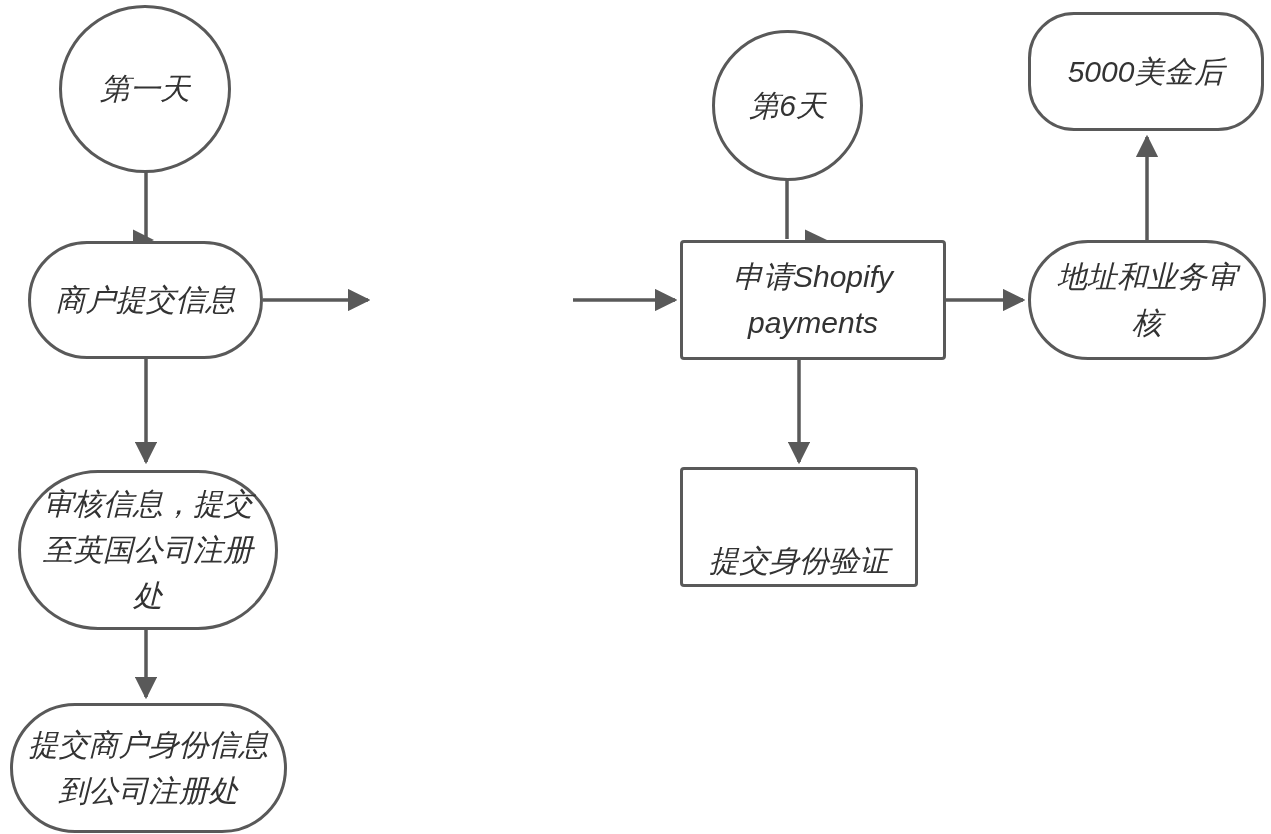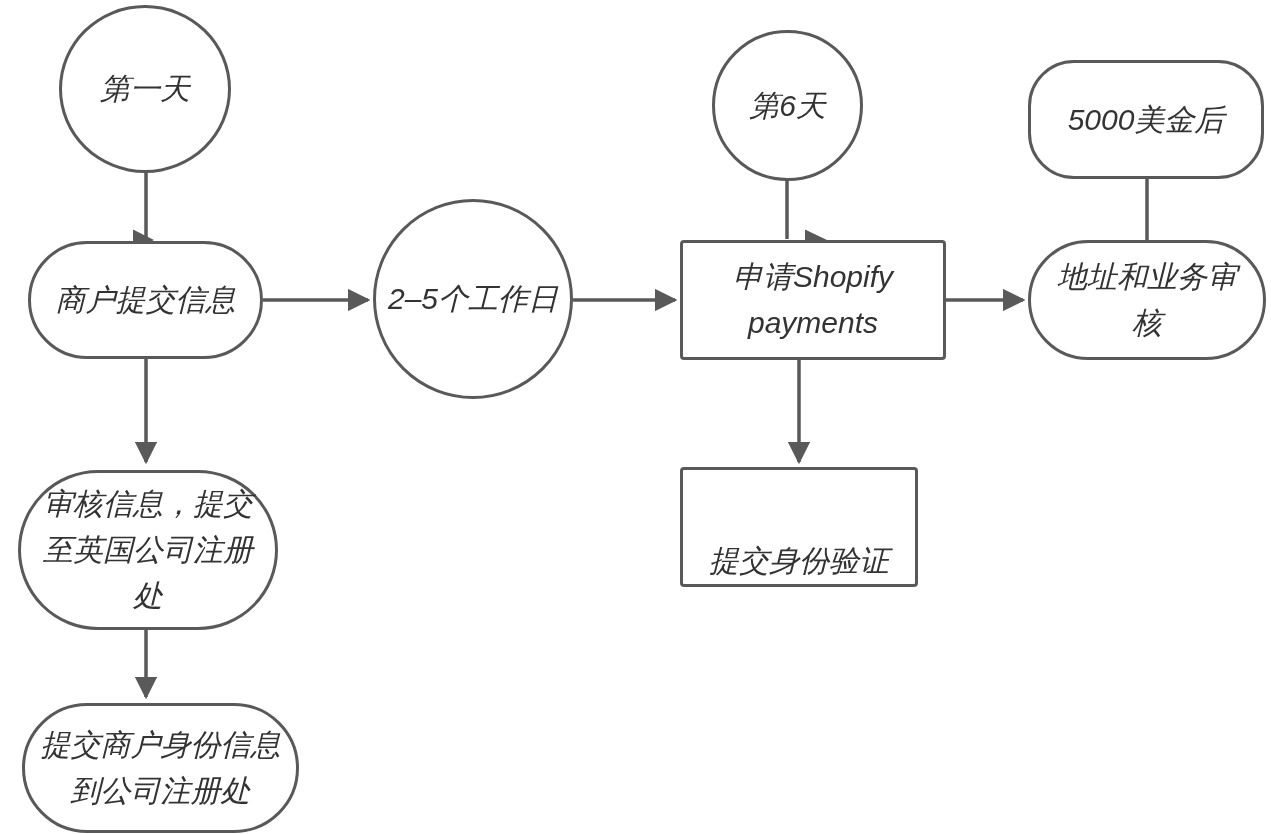--- a/index.html
+++ b/index.html
@@ -37,27 +37,27 @@
     line-height:46px;
   }
   .node-label{white-space:pre-line;display:block;}
   .shape-circle{border-radius:50%;}
   .shape-rect{border-radius:4px;}
 
   
   .n-day1{left:59px;top:5px;width:172px;height:168px;}
   .n-merchant{left:28px;top:241px;width:235px;height:118px;border-radius:59px;}
   .n-review{left:18px;top:470px;width:260px;height:160px;border-radius:80px;}
-  .n-identity-registry{left:22px;top:703px;width:277px;height:130px;border-radius:65px;}
+  .n-identity-registry{left:10px;top:703px;width:277px;height:130px;border-radius:65px;}
   .n-workdays{left:373px;top:199px;width:200px;height:200px;}
   .n-day6{left:712px;top:30px;width:151px;height:151px;}
   .n-apply-shopify{left:680px;top:240px;width:266px;height:120px;}
   .n-identity-verify{left:680px;top:467px;width:238px;height:120px;align-items:flex-end;}
   .n-address-review{left:1028px;top:240px;width:238px;height:120px;border-radius:60px;align-items:center;}
-  .n-usd5000{left:1028px;top:12px;width:236px;height:119px;border-radius:46px;margin-top:48px;}
+  .n-usd5000{left:1028px;top:12px;width:236px;height:119px;border-radius:46px;}
 
   .edge{stroke:var(--stroke);stroke-width:3.5;fill:none;}
   .arrow-fill{fill:var(--stroke);}
 </style>
 </head>
 <body>
 
 <div class="canvas">
 
   <svg class="edges-layer" viewBox="0 0 1271 834" xmlns="http://www.w3.org/2000/svg">
@@ -100,23 +100,20 @@
 
   <div class="node n-merchant">
     <span class="node-label">商户提交信息</span>
   </div>
 
   <div class="node n-identity-registry">
     <span class="node-label">提交商户身份信息
 到公司注册处</span>
   </div>
 
-  <div class="node shape-circle n-workdays">
-    <span class="node-label">2–5个工作日</span>
-  </div>
 
   <div class="node shape-circle n-day6">
     <span class="node-label">第6天</span>
   </div>
 
   <div class="node shape-rect n-apply-shopify">
     <span class="node-label">申请Shopify
 payments</span>
   </div>
 

